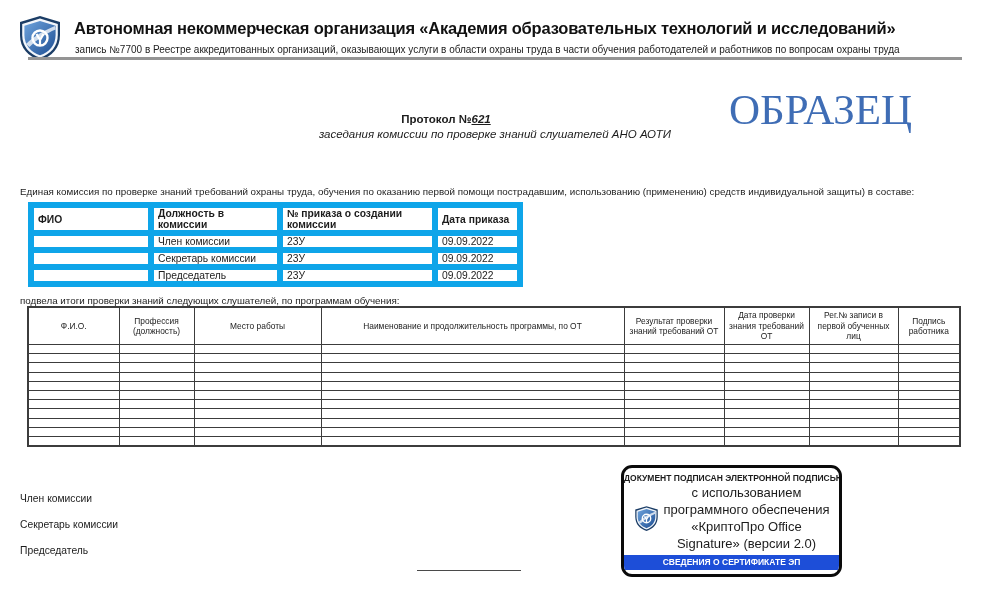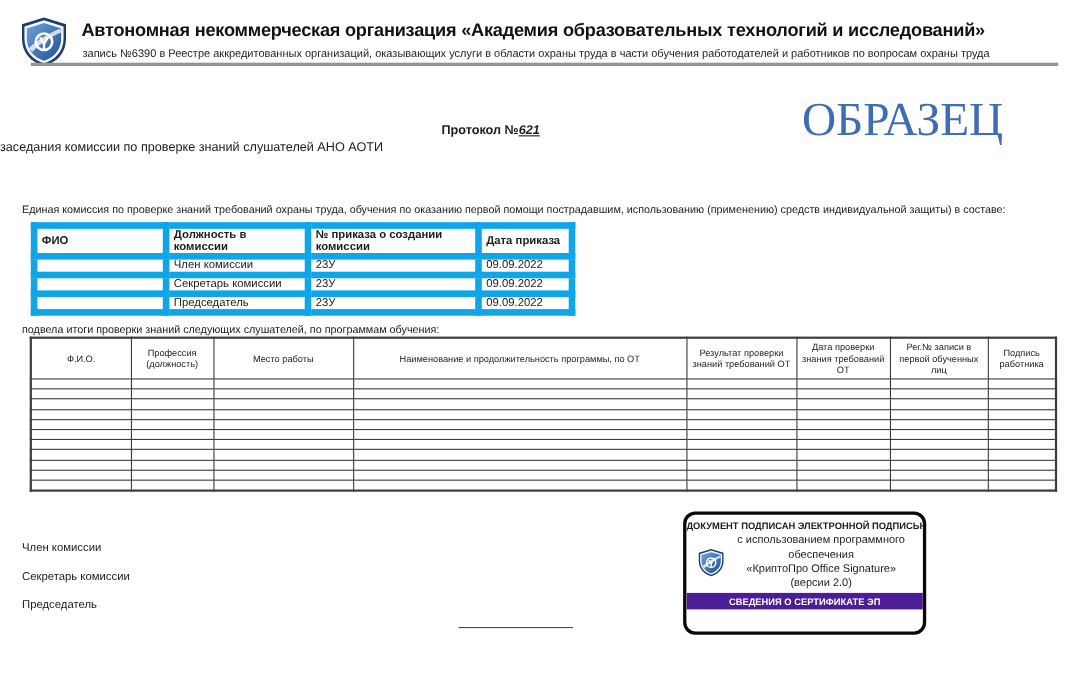--- a/index.html
+++ b/index.html
@@ -19,21 +19,21 @@
 
   
   .watermark {
     position:absolute; left:729px; top:88px; font-family:"Liberation Serif", serif;
     font-size:43px; line-height:1; color:#3f6db5; white-space:nowrap;
   }
 
   
   .protocol-title { position:absolute; top:113px; left:0; width:892px; text-align:center; font-size:11.5px; font-weight:700; }
   .protocol-title .num { font-style:italic; text-decoration:underline; }
-  .protocol-subtitle { position:absolute; top:128px; left:0; width:990px; font-size:11.5px; }
+  .protocol-subtitle { position:absolute; top:128px; left:0; width:990px; text-align:center; font-size:11.5px;font-style:italic; }
 
   
   .intro { position:absolute; left:20px; top:186px; font-size:9.8px; white-space:nowrap; }
 
   
   .table1 { position:absolute; left:28px; top:202px; border-collapse:collapse; }
   .table1 th, .table1 td {
     border:6px solid #0ea5e9; font-size:10.3px; height:11px; padding:0 4px;
     text-align:left; vertical-align:middle; font-weight:400;
   }
@@ -58,43 +58,43 @@
   .sig-line { position:absolute; left:417px; top:570px; width:104px; height:1px; background:#4a4a4a; }
 
   
   .stamp {
     position:absolute; left:621px; top:465px; width:221px; height:112px;
     border:3px solid #0a0a0a; border-radius:11px; background:#fff;
     box-sizing:border-box; overflow:hidden;
   }
   .stamp-title { margin-top:5px; text-align:center; font-size:8.5px; font-weight:700; white-space:nowrap; }
   .stamp-soft { display:flex; align-items:center; padding:2px 6px 2px 9px; }
-  .stamp-soft .txt { flex:1; text-align:center; font-size:10px; line-height:1.3; }
-  .stamp-banner { background:#4c1d95; color:#fff; text-align:center; font-size:8.5px; font-weight:700; padding:2.5px 0; }
+  .stamp-soft .txt { flex:1; text-align:center; font-size:13px; line-height:1.3; }
+  .stamp-banner { background:#1d4ed8; color:#fff; text-align:center; font-size:8.5px; font-weight:700; padding:2.5px 0; }
   .stamp-lines { padding:4px 4px 0 9px; font-size:7.6px; line-height:1.55; }
 </style>
 </head>
 <body>
 
 <svg class="logo" width="48" height="46" viewBox="0 0 48 46">
   <defs>
     <linearGradient id="lg" x1="0" y1="0" x2="1" y2="1">
       <stop offset="0" stop-color="#6ea3dc"></stop>
         <stop offset="1" stop-color="#1e4f94"></stop>
     </linearGradient>
   </defs>
   <path d="M24 1 L44 7 V20 C44 33 36 41.5 24 45 C12 41.5 4 33 4 20 V7 Z" fill="#1b3d66"></path>
   <path d="M24 3.5 L41.8 9 V20 C41.8 31.5 34.5 39.4 24 42.6 C13.5 39.4 6.2 31.5 6.2 20 V9 Z" fill="#f2f6fb"></path>
   <path d="M24 6 L39.6 10.8 V20 C39.6 30 33.2 37.2 24 40.2 C14.8 37.2 8.4 30 8.4 20 V10.8 Z" fill="url(#lg)"></path>
   <path d="M10 29 C18 21 30 14.5 39 11 L39.6 14.5 C30 18.5 20 25 13.5 32 Z" fill="#ffffff" opacity="0.75"></path>
   <circle cx="24" cy="23" r="7.5" fill="none" stroke="#ffffff" stroke-width="2.4"></circle>
   <path d="M20.5 19 L24 25 L27.5 19 M24 25 V30" stroke="#ffffff" stroke-width="2.2" fill="none"></path>
 </svg>
 <div class="org-name">Автономная некоммерческая организация «Академия образовательных технологий и исследований»</div>
-<div class="registry-note">запись №6390 в Реестре аккредитованных организаций, оказывающих услуги в области охраны труда в части обучения работодателей и работников по вопросам охраны труда</div>
+<div class="registry-note">запись №7700 в Реестре аккредитованных организаций, оказывающих услуги в области охраны труда в части обучения работодателей и работников по вопросам охраны труда</div>
 <div class="header-rule"></div>
 
 <div class="watermark" style="color: rgb(63, 109, 181);">ОБРАЗЕЦ</div>
 
 <div class="protocol-title"><span>Протокол №</span><span class="num">621</span></div>
 <div class="protocol-subtitle">заседания комиссии по проверке знаний слушателей АНО АОТИ</div>
 
 <div class="intro">Единая комиссия по проверке знаний требований охраны труда, обучения по оказанию первой помощи пострадавшим, использованию (применению) средств индивидуальной защиты) в составе:</div>
 
 <table class="table1">

